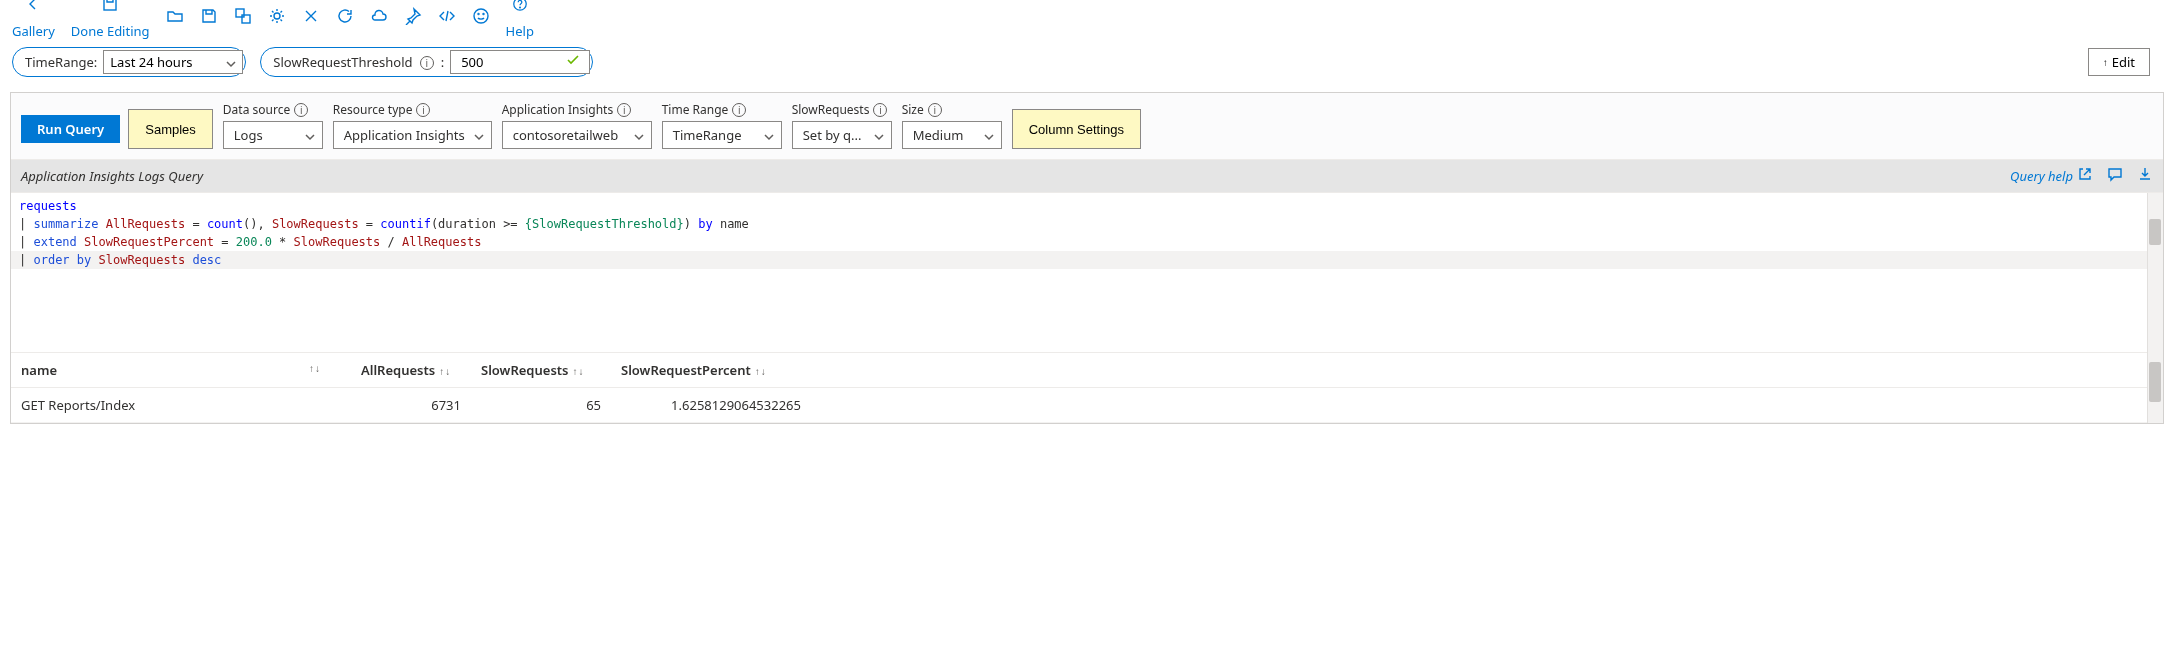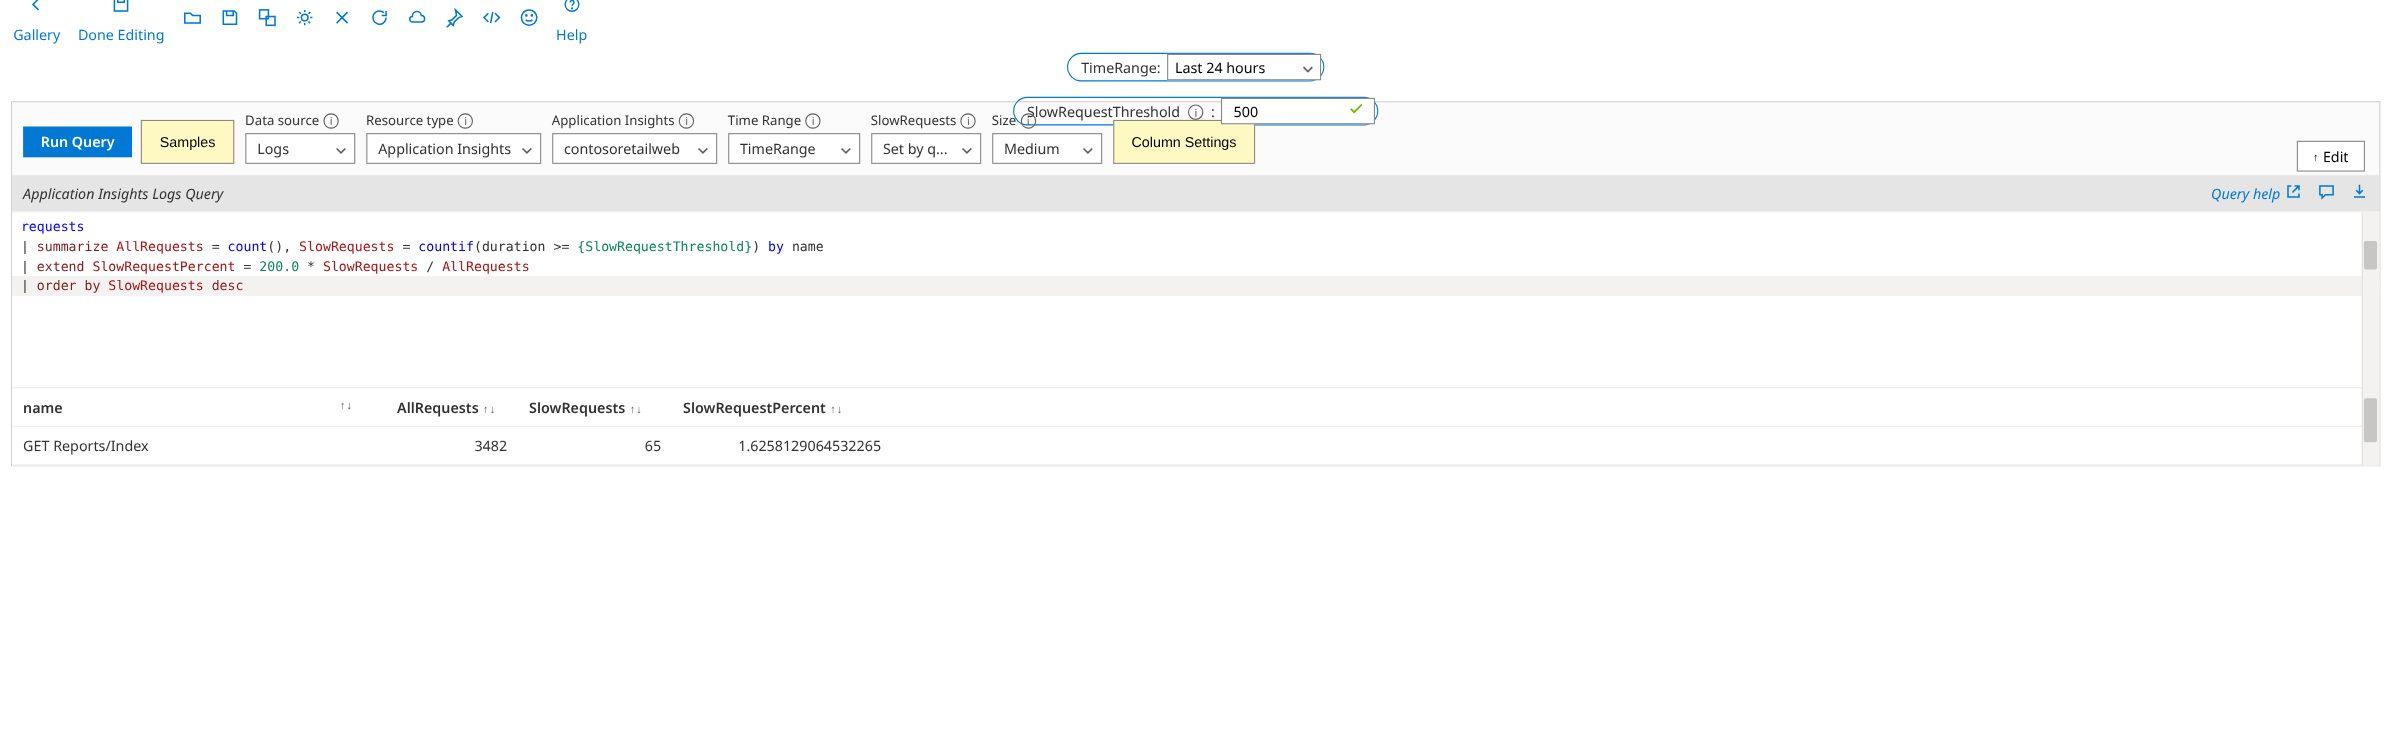--- a/index.html
+++ b/index.html
@@ -29,21 +29,20 @@
 .toolbar .tbtn svg { width: 16px; height: 16px; fill: none; stroke: #0078d4; stroke-width: 1.4; }
 .toolbar .tbtn.iconbtn svg { width: 18px; height: 18px; }
 
 
 .params-row {
   display: flex;
   align-items: center;
   gap: 14px;
   padding: 12px;
   height: 52px;
-  flex-direction: column;
 }
 .pill {
   display: inline-flex;
   align-items: center;
   border: 1px solid #0078d4;
   border-radius: 15px;
   padding: 0 2px 0 12px;
   height: 30px;
 }
 .pill-label { font-size: 13px; color: #323130; padding-right: 6px; }
@@ -159,21 +158,21 @@
   font-size: 12px;
   line-height: 1.5;
   padding: 4px 0;
   background: #fff;
   border-top: 1px solid #edebe9;
   min-height: 160px;
   position: relative;
 }
 .code-line { padding: 0 8px; white-space: pre; }
 .code-line.hl { background: #f3f2f1; }
-.tk-key { color: #7f1d1d; }
+.tk-key { color: #1d4ed8; }
 .tk-tbl { color: #0000ff; }
 .tk-fn  { color: #0000ff; }
 .tk-col { color: #a31515; }
 .tk-num { color: #098658; }
 .tk-str { color: #098658; }
 .tk-op  { color: #323130; }
 .tk-by  { color: #0000ff; }
 .pipe   { color: #323130; }
 .scroll-stub {
   position: absolute;
@@ -499,21 +498,21 @@
           </th>
           <th class="num-col" style="width:200px">
             <span>SlowRequestPercent</span><span class="sort-ic">↑↓</span>
           </th>
           <th></th>
         </tr>
       </thead>
       <tbody>
         <tr>
           <td>GET Reports/Index</td>
-          <td class="num-col">3482</td>
+          <td class="num-col">6731</td>
           <td class="num-col">65</td>
           <td class="num-col">1.6258129064532265</td>
           <td></td>
         </tr>
       </tbody>
     </table>
     <div class="scroll-stub2">
       <div class="scroll-thumb2"></div>
     </div>
   </div>

